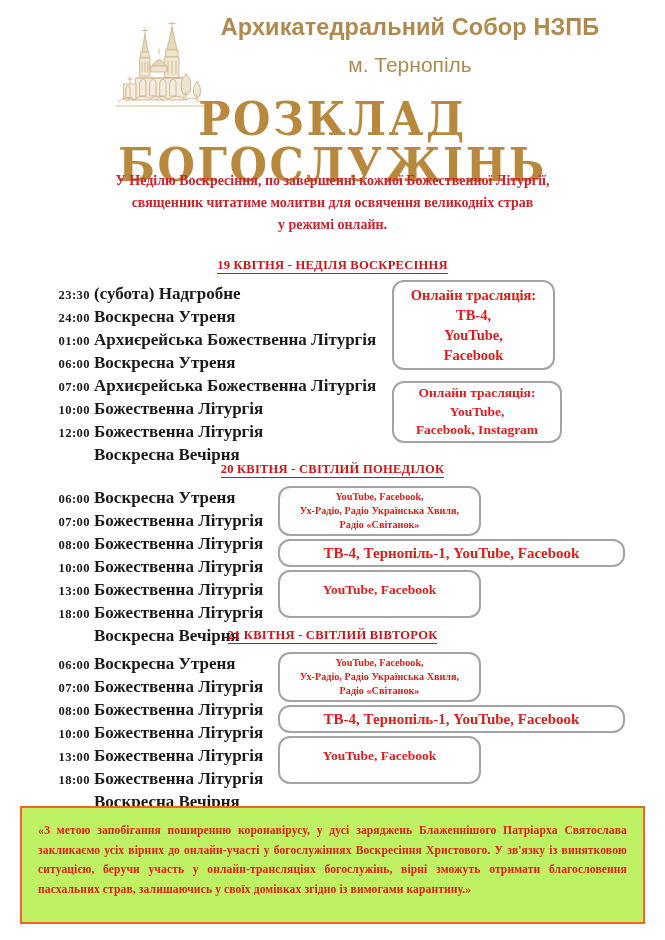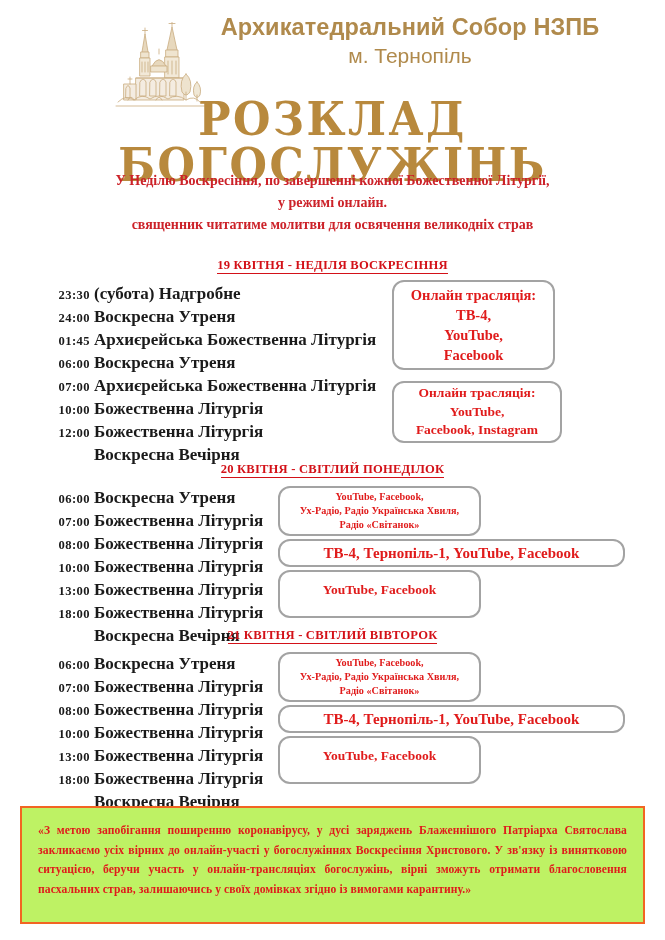--- a/index.html
+++ b/index.html
@@ -44,21 +44,21 @@
     color: #b08a4c;
     letter-spacing: 0.1px;
     line-height: 1.18;
     white-space: nowrap;
   }
   .title-sub {
     font-family: "Liberation Sans", "DejaVu Sans", sans-serif;
     font-weight: normal;
     font-size: 21px;
     color: #b08a4c;
-    margin-top: 2px;
+    margin-top: 11px;
     line-height: 1.18;
   }
   .title-banner {
     position: absolute;
     left: 0;
     top: 96px;
     width: 665px;
     text-align: center;
     font-family: "DejaVu Serif", "Liberation Serif", serif;
     font-weight: bold;
@@ -235,40 +235,40 @@
   <div class="header-titles">
     <div class="title-main">Архикатедральний Собор НЗПБ</div>
     <div class="title-sub">м. Тернопіль</div>
   </div>
 
   <div class="title-banner">РОЗКЛАД БОГОСЛУЖІНЬ</div>
 </div>
 
 <div class="intro">
   <div>У Неділю Воскресіння, по завершенні кожної Божественної Літургії,</div>
+  <div>священник читатиме молитви для освячення великодніх страв</div>
   <div>у режимі онлайн.</div>
-  <div>священник читатиме молитви для освячення великодніх страв</div>
 </div>
 
 <div class="section" style="top:258px;">
   <div class="section-title">
     <span>19 КВІТНЯ - НЕДІЛЯ ВОСКРЕСІННЯ</span>
   </div>
 
   <div class="rows">
     <div class="row">
       <span class="time">23:30</span>
       <span class="desc">(субота) Надгробне</span>
     </div>
     <div class="row">
       <span class="time">24:00</span>
       <span class="desc">Воскресна Утреня</span>
     </div>
     <div class="row">
-      <span class="time">01:45</span>
+      <span class="time">01:00</span>
       <span class="desc">Архиєрейська Божественна Літургія</span>
     </div>
     <div class="row">
       <span class="time">06:00</span>
       <span class="desc">Воскресна Утреня</span>
     </div>
     <div class="row">
       <span class="time">07:00</span>
       <span class="desc">Архиєрейська Божественна Літургія</span>
     </div>

